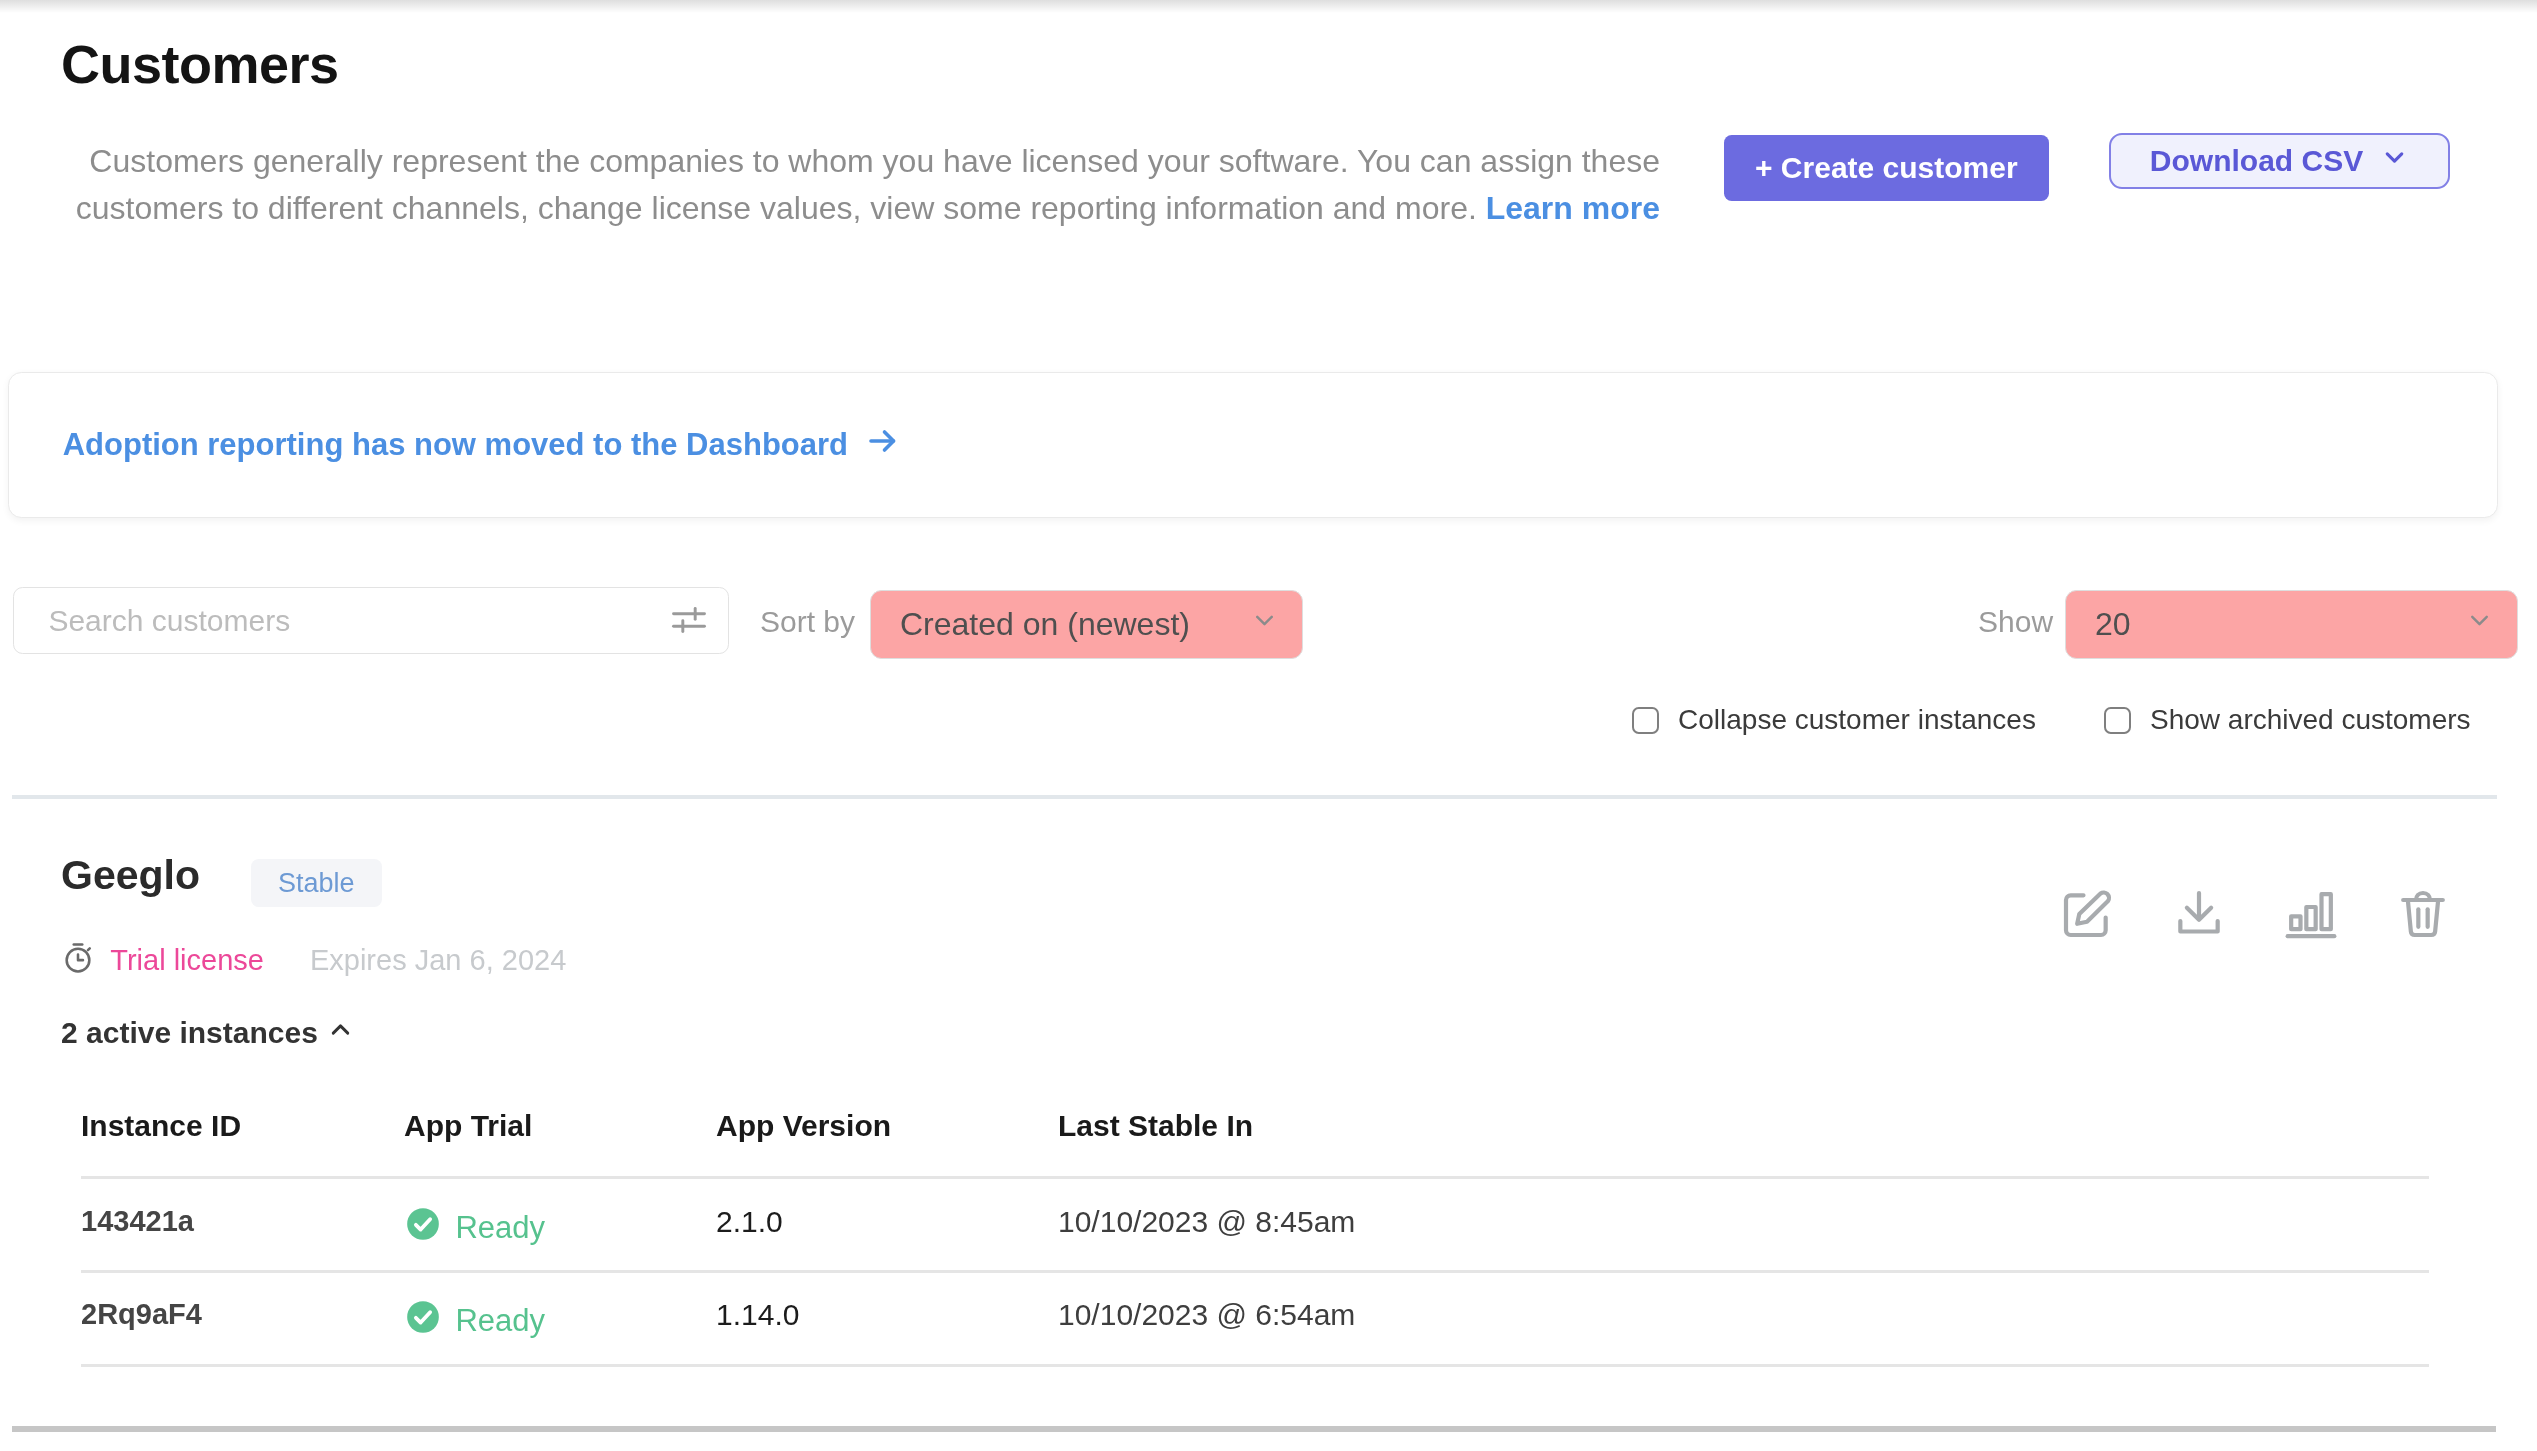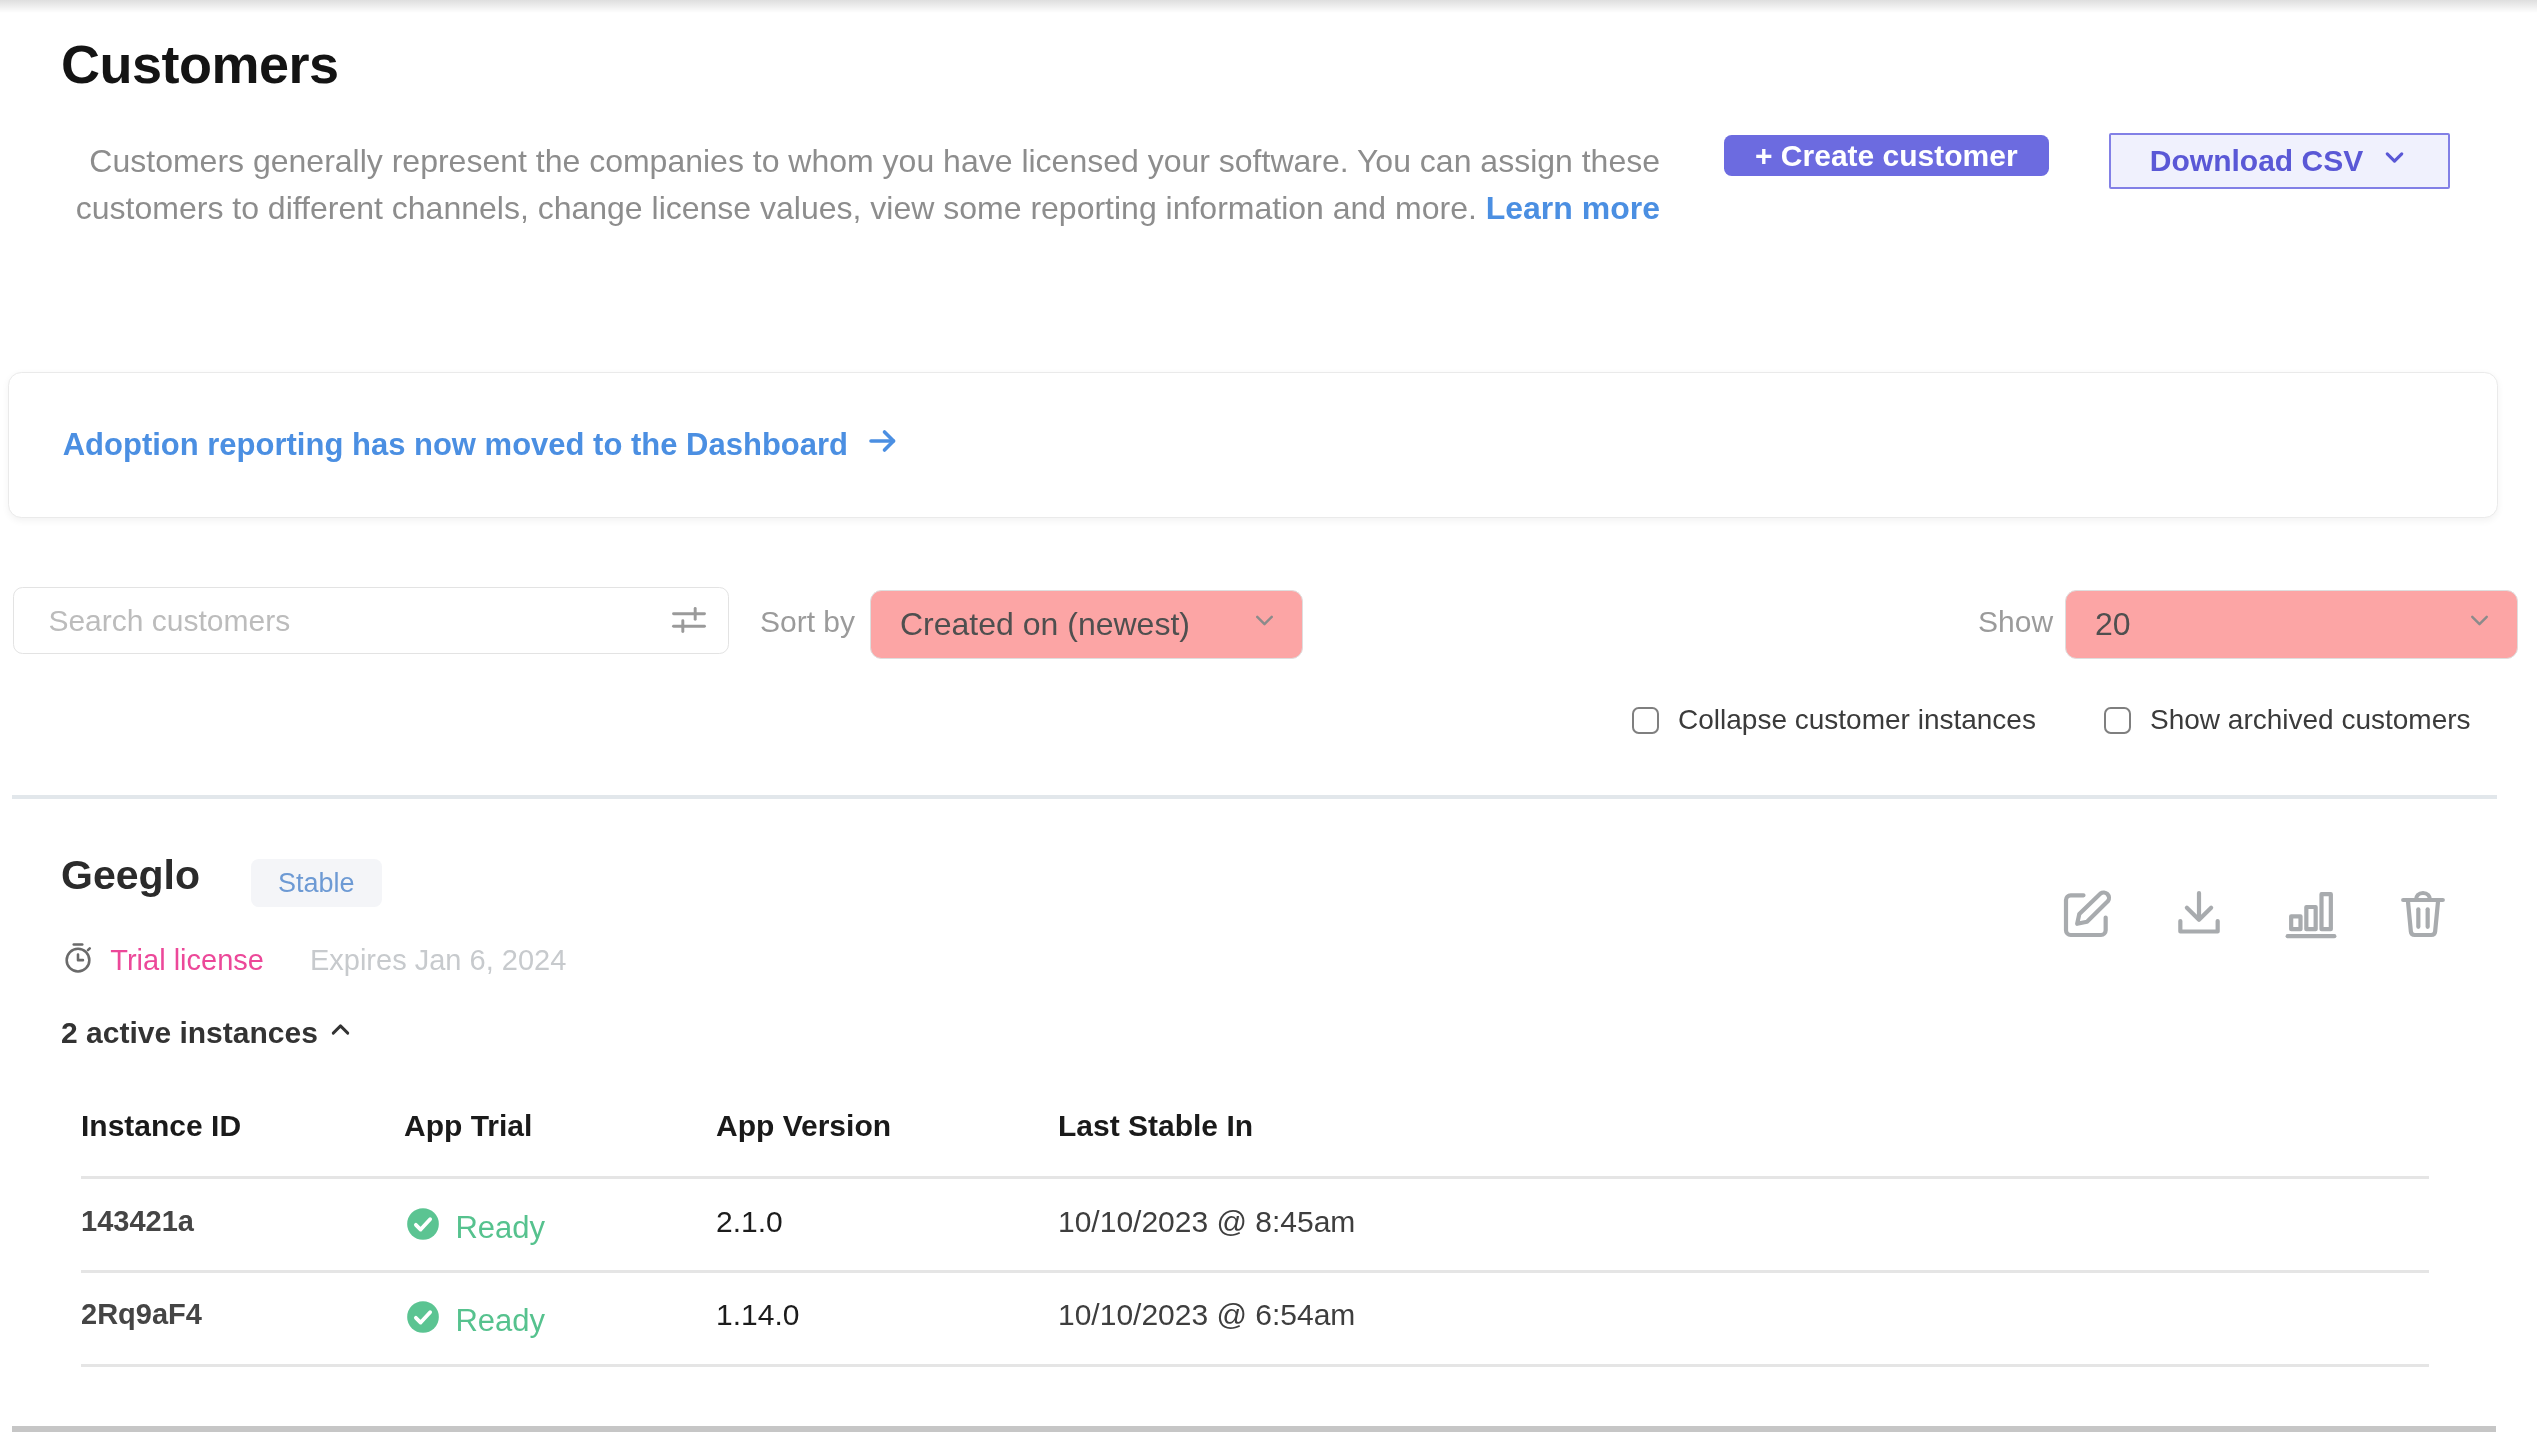--- a/index.html
+++ b/index.html
@@ -20,28 +20,28 @@
   .page-title {
     position: absolute; left: 61px; top: 33px;
     font-size: 54px; font-weight: 800; color: #141414; letter-spacing: -0.5px;
   }
   .page-desc {
     position: absolute; left: 61px; top: 138px; width: 1599px;
     font-size: 32px; line-height: 47px; color: #8d8d8d; text-align: right;
   }
   .learn-more { color: #4b8fe2; font-weight: 700; text-decoration: none; cursor: pointer; }
   .btn-primary {
-    position: absolute; left: 1724px; top: 135px; height: 41px;
+    position: absolute; left: 1724px; top: 135px; height: 66px;
     background: #6c6be0; color: #fff; border: none; border-radius: 7.7px;
     font-family: inherit; font-size: 30px; font-weight: 600;
     padding: 0 31px; cursor: pointer; display: flex; align-items: center;
   }
   .btn-outline {
     position: absolute; left: 2109px; top: 133px; height: 56px; width: 341px;
-    background: #f0f1fd; color: #5a58d6; border: 2.9px solid #8280e6; border-radius: 2px;
+    background: #f0f1fd; color: #5a58d6; border: 2.9px solid #8280e6; border-radius: 13px;
     font-family: inherit; font-size: 30px; font-weight: 700;
     padding: 0 25px; cursor: pointer; display: flex; align-items: center; justify-content: center; gap: 17px;
   }
   
   .banner {
     position: absolute; left: 7.7px; top: 372px; width: 2490px; height: 146px;
     background: #fff; border: 1.9px solid #eaeaea; border-radius: 13.4px;
     box-shadow: 0 2.9px 7.7px rgba(0,0,0,0.05);
     display: flex; align-items: center; padding-left: 54px; cursor: pointer;
   }

